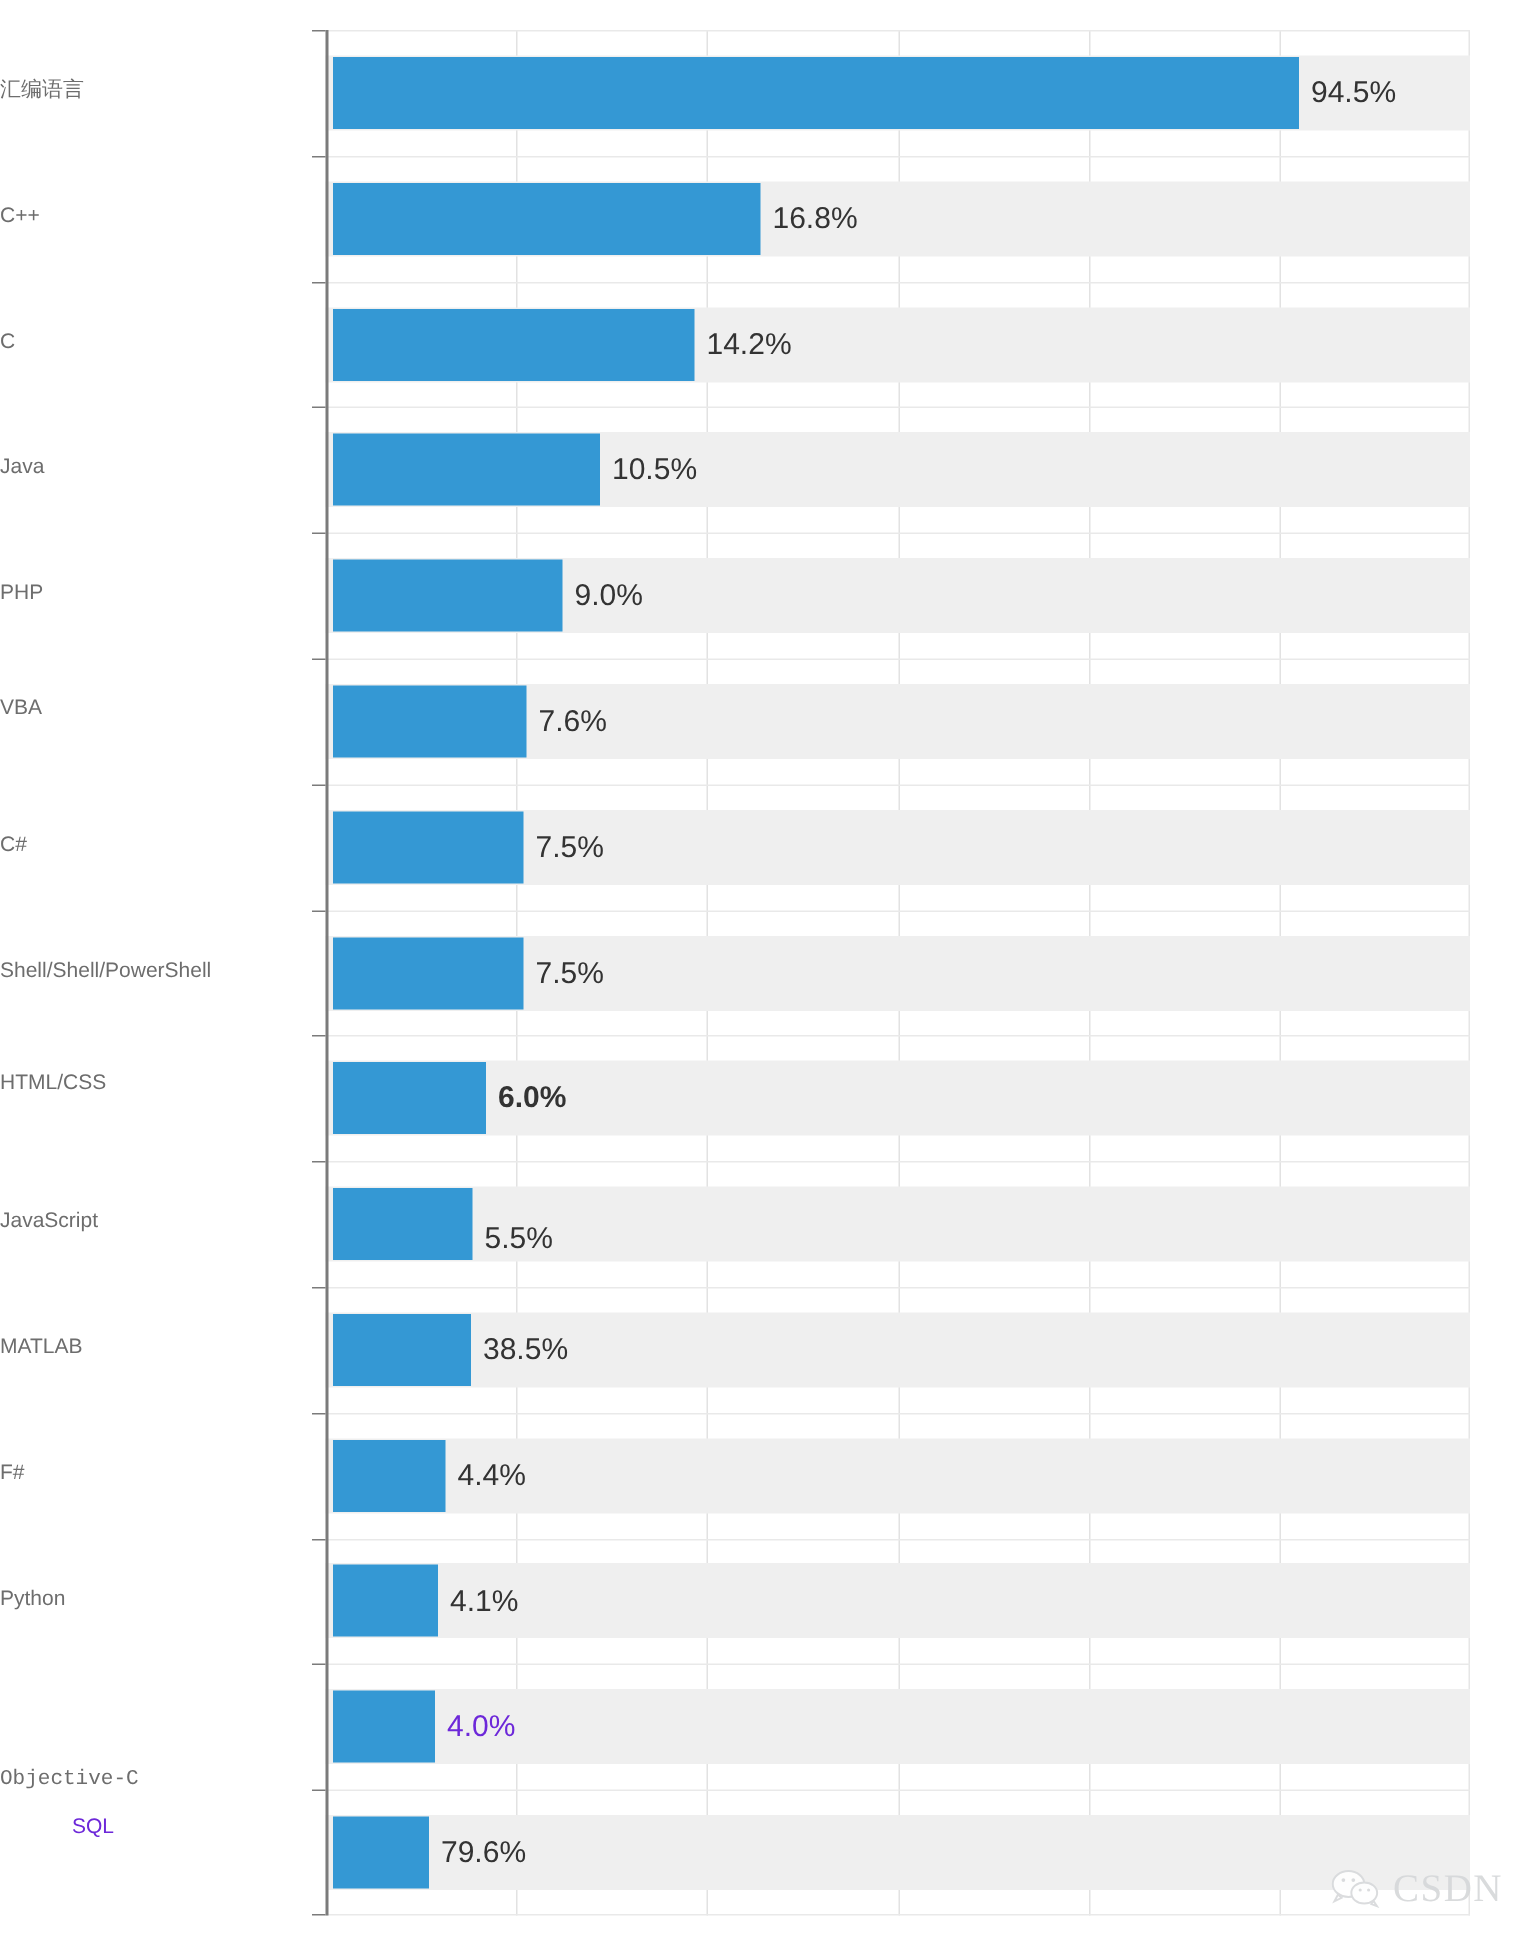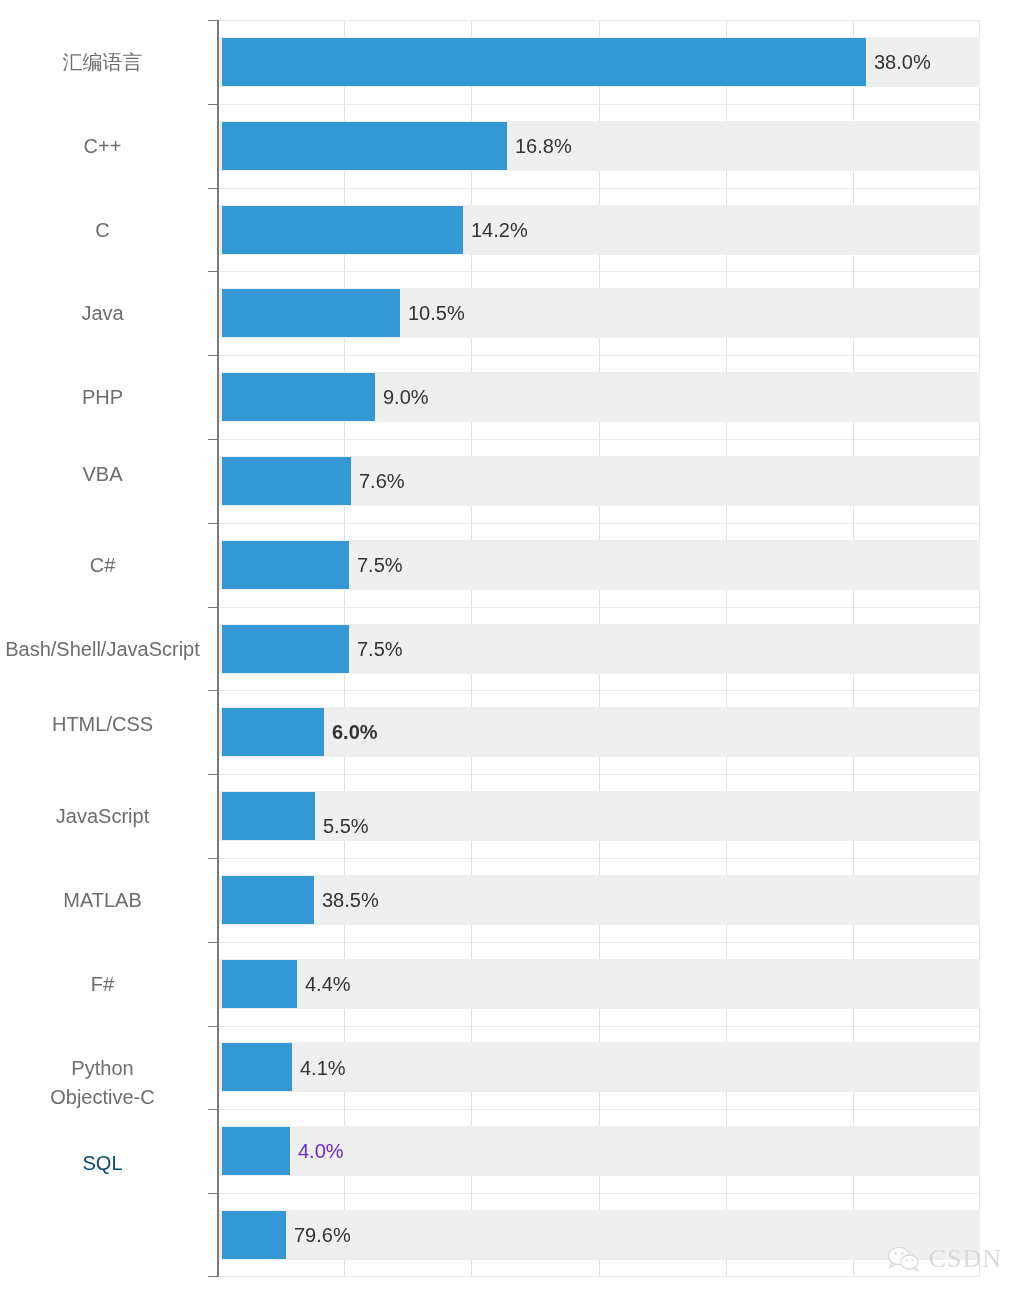--- a/index.html
+++ b/index.html
@@ -91,23 +91,23 @@
     position: absolute;
     color: #333333;
     font-size: 20px;
     line-height: 1;
     white-space: nowrap;
   }
   .cat-label-box {
     position: absolute;
     left: 0;
     width: 205px;
-    text-align: center;
+    text-align: left;
     color: #6d6d6d;
-    font-size: 20px;
+    font-size: 14px;
     line-height: 1;
     white-space: nowrap;
   }
 
   
   #watermark {
     position: absolute;
     right: 22px;
     bottom: 28px;
     display: flex;
@@ -133,21 +133,21 @@
 
   <div class="v-grid" style="left: 127px;"></div>
       <div class="v-grid" style="left: 254px;"></div>
       <div class="v-grid" style="left: 382px;"></div>
       <div class="v-grid" style="left: 509px;"></div>
       <div class="v-grid" style="left: 636px;"></div>
       <div class="v-grid edge" style="left: 762px;"></div>
       <div class="row-band" style="top: 17px; height: 50px;"></div>
       <div class="h-grid" style="top: 0px;"></div>
       <div class="bar" title="汇编语言 38.0%" style="top: 18px; height: 48px; width: 644px; background: rgb(52, 152, 212);"></div>
-      <div class="bar-value" style="left: 657px; top: 32px; color: rgb(51, 51, 51);">38.0%</div>
+      <div class="bar-value" style="left: 657px; top: 32px; color: rgb(51, 51, 51);">94.5%</div>
       <div class="row-band" style="top: 101px; height: 50px;"></div>
       <div class="h-grid" style="top: 84px;"></div>
       <div class="bar" title="C++ 16.8%" style="top: 102px; height: 48px; width: 285px; background: rgb(52, 152, 212);"></div>
       <div class="bar-value" style="left: 298px; top: 116px; color: rgb(51, 51, 51);">16.8%</div>
       <div class="row-band" style="top: 185px; height: 50px;"></div>
       <div class="h-grid" style="top: 168px;"></div>
       <div class="bar" title="C 14.2%" style="top: 186px; height: 48px; width: 241px; background: rgb(52, 152, 212);"></div>
       <div class="bar-value" style="left: 254px; top: 200px; color: rgb(51, 51, 51);">14.2%</div>
       <div class="row-band" style="top: 268px; height: 50px;"></div>
       <div class="h-grid" style="top: 251px;"></div>
@@ -222,28 +222,28 @@
 
   <div id="labels-layer">
 
   <div class="cat-label-box" style="top: 51.9px; color: rgb(109, 109, 109);">汇编语言</div>
       <div class="cat-label-box" style="top: 135.7px; color: rgb(109, 109, 109);">C++</div>
       <div class="cat-label-box" style="top: 219.5px; color: rgb(109, 109, 109);">C</div>
       <div class="cat-label-box" style="top: 303.3px; color: rgb(109, 109, 109);">Java</div>
       <div class="cat-label-box" style="top: 387.1px; color: rgb(109, 109, 109);">PHP</div>
       <div class="cat-label-box" style="top: 464px; color: rgb(109, 109, 109);">VBA</div>
       <div class="cat-label-box" style="top: 554.7px; color: rgb(109, 109, 109);">C#</div>
-      <div class="cat-label-box" style="top: 638.5px; color: rgb(109, 109, 109);">Bash/Shell/JavaScript</div>
+      <div class="cat-label-box" style="top: 638.5px; color: rgb(109, 109, 109);">Shell/Shell/PowerShell</div>
       <div class="cat-label-box" style="top: 714px; color: rgb(109, 109, 109);">HTML/CSS</div>
       <div class="cat-label-box" style="top: 806.1px; color: rgb(109, 109, 109);">JavaScript</div>
       <div class="cat-label-box" style="top: 889.9px; color: rgb(109, 109, 109);">MATLAB</div>
       <div class="cat-label-box" style="top: 973.7px; color: rgb(109, 109, 109);">F#</div>
       <div class="cat-label-box" style="top: 1057.5px; color: rgb(109, 109, 109);">Python</div>
-      <div class="cat-label-box" style="top: 1087px; color: rgb(109, 109, 109);">Objective-C</div>
-      <div class="cat-label-box" style="top: 1153px; color: #0c4a6e;">SQL</div>
+      <div class="cat-label-box" style="top: 1179px; color: rgb(109, 109, 109); font-family: Liberation Mono, monospace;">Objective-C</div>
+      <div class="cat-label-box" style="top: 1210px; color: #6d28d9; margin-left: 48px;">SQL</div>
     </div>
 
   <div id="watermark">
     <span>
       <svg width="34" height="26" viewBox="0 0 34 26" fill="none" stroke="#d8dadc" stroke-width="1.3">
         <ellipse cx="12" cy="10" rx="10.5" ry="8.6" fill="#ffffff"></ellipse>
         <circle cx="8.6" cy="7.4" r="1.25" fill="#d8dadc" stroke="none"></circle>
         <circle cx="15.2" cy="7.4" r="1.25" fill="#d8dadc" stroke="none"></circle>
         <path d="M5 17 L2.6 21.6 L7.4 19.2 Z" fill="#ffffff"></path>
         <ellipse cx="22.5" cy="16" rx="8.6" ry="7" fill="#ffffff"></ellipse>

